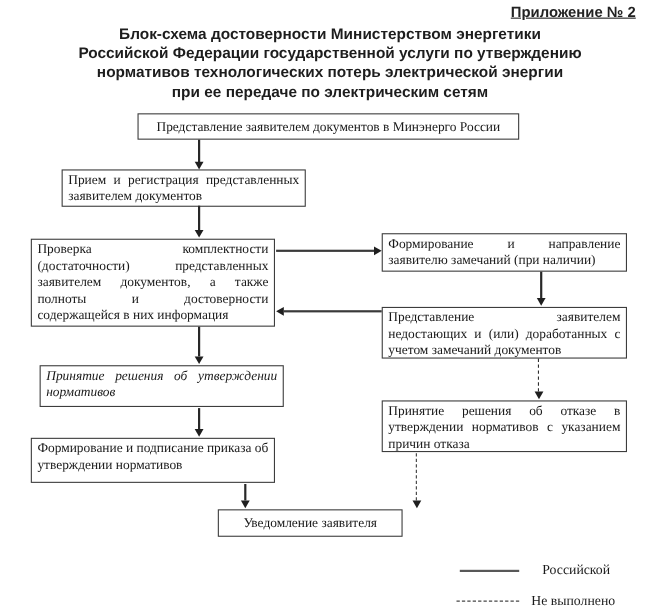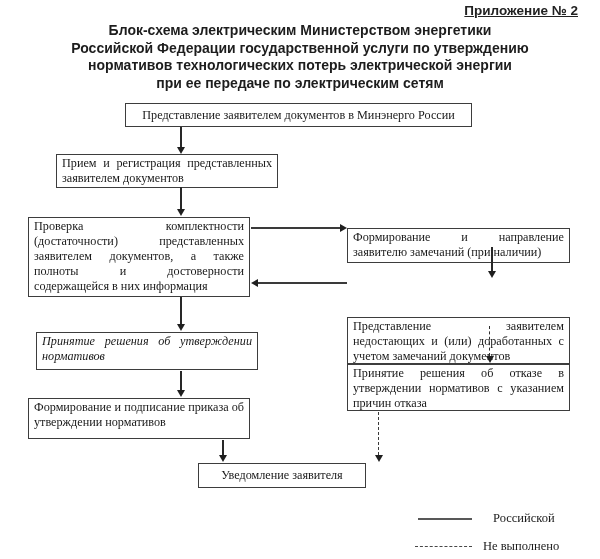--- a/index.html
+++ b/index.html
@@ -45,35 +45,35 @@
   .legend-dashed{position:absolute;left:415px;top:546px;width:57px;height:0;border-top:1.5px dashed #474747;}
 </style>
 </head>
 <body>
 
 <div id="canvas">
 
   <div class="annex">Приложение № 2</div>
 
   <div class="title">
-    <span>Блок-схема электрическим Министерством энергетики</span>
+    <span>Блок-схема достоверности Министерством энергетики</span>
     <span>Российской Федерации государственной услуги по утверждению</span>
     <span>нормативов технологических потерь электрической энергии</span>
     <span>при ее передаче по электрическим сетям</span>
   </div>
 
   <div class="node center" style="left:125px;top:103px;width:347px;height:24px;line-height:20px;">Представление заявителем документов в Минэнерго России</div>
 
   <div class="node" style="left:28px;top:154px;width:222px;height:34px;margin-left:28px;">Прием и регистрация представленных заявителем документов</div>
 
   <div class="node" style="left:28px;top:217px;width:222px;height:80px;">Проверка комплектности (достаточности) представленных заявителем документов, а также полноты и достоверности содержащейся в них информация</div>
 
-  <div class="node" style="left:347px;top:228px;width:223px;height:35px;">Формирование и направление заявителю замечаний (при наличии)</div>
+  <div class="node" style="left:347px;top:212px;width:223px;height:35px;">Формирование и направление заявителю замечаний (при наличии)</div>
 
-  <div class="node" style="left:347px;top:279px;width:223px;height:47px;margin-top:38px;">Представление заявителем недостающих и (или) доработанных с учетом замечаний документов</div>
+  <div class="node" style="left:347px;top:279px;width:223px;height:47px;">Представление заявителем недостающих и (или) доработанных с учетом замечаний документов</div>
 
   <div class="node" style="left:36px;top:332px;width:222px;height:38px;font-style:italic;">Принятие решения об утверждении нормативов</div>
 
   <div class="node" style="left:347px;top:364px;width:223px;height:47px;">Принятие решения об отказе в утверждении нормативов с указанием причин отказа</div>
 
   <div class="node" style="left:28px;top:398px;width:222px;height:41px;">Формирование и подписание приказа об утверждении нормативов</div>
 
   <div class="node center" style="left:198px;top:463px;width:168px;height:25px;line-height:21px;">Уведомление заявителя</div>
 
   <div class="vline" style="left:180px;top:127px;height:21px;"></div>

